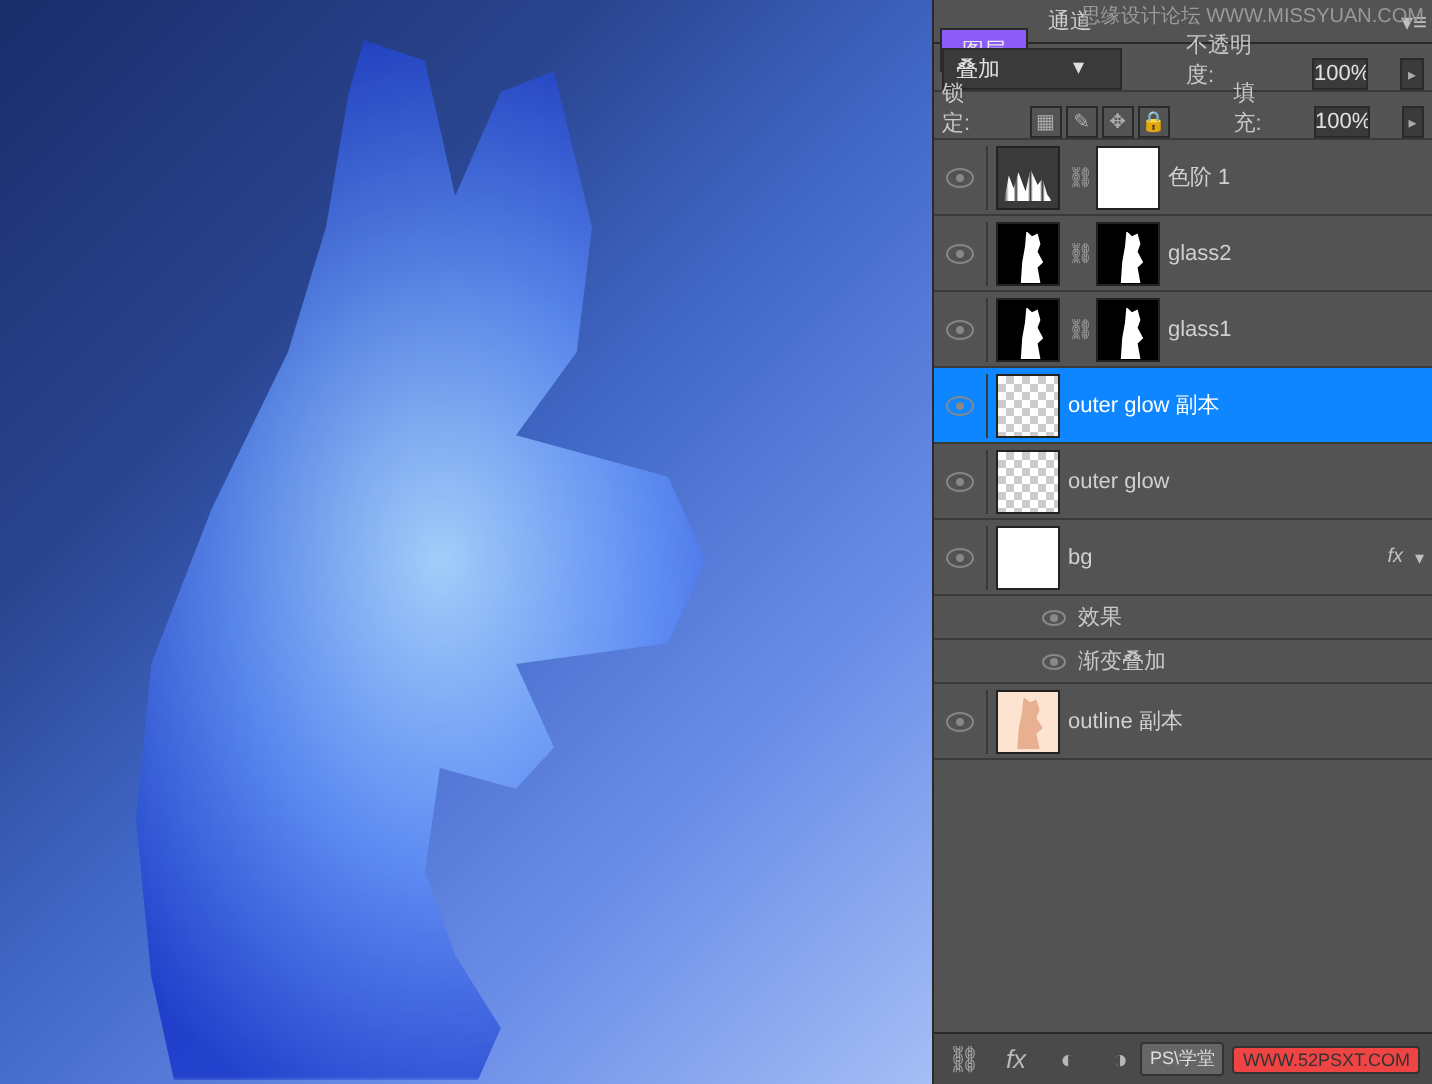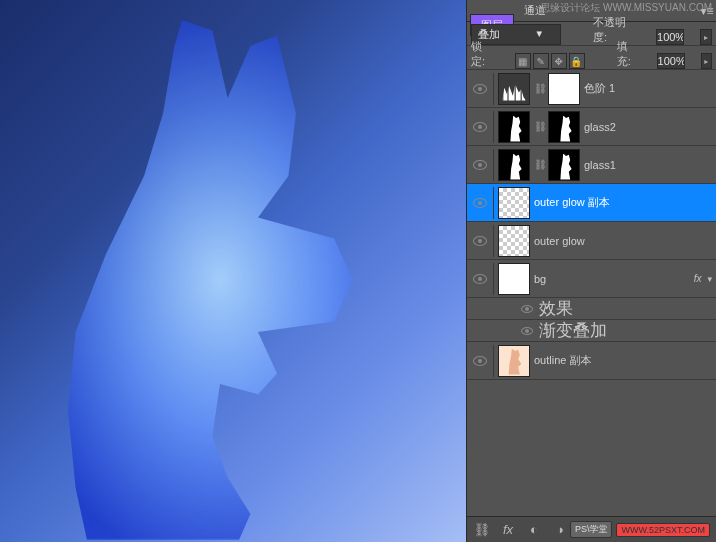--- a/index.html
+++ b/index.html
@@ -32,21 +32,21 @@
     .thumb.histogram { background: #3a3a3a; }
     .thumb.histogram::after { content: ""; display: block; width: 24px; height: 16px; margin: 8px auto 0; background: linear-gradient(to right, transparent 0%, #fff 10%, #fff 20%, transparent 25%, #fff 30%, #fff 50%, transparent 55%, #fff 60%, #fff 75%, transparent 80%, #fff 85%, #fff 95%, transparent 100%); clip-path: polygon(0 100%, 10% 20%, 20% 60%, 30% 10%, 45% 70%, 55% 0%, 70% 50%, 80% 30%, 90% 80%, 100% 100%); }
     .thumb.mask-black { background: #000; position: relative; }
     .thumb.mask-black::after { content: ""; position: absolute; left: 10px; top: 4px; width: 14px; height: 26px; background: #fff; clip-path: polygon(30% 0%, 50% 10%, 70% 5%, 80% 25%, 70% 40%, 90% 60%, 70% 70%, 80% 100%, 10% 100%, 15% 60%, 25% 30%); }
     .thumb.skin-hand { background: #fde4d0; position: relative; }
     .thumb.skin-hand::after { content: ""; position: absolute; left: 8px; top: 3px; width: 16px; height: 26px; background: #e8b090; clip-path: polygon(30% 0%, 50% 10%, 70% 5%, 80% 25%, 70% 40%, 90% 60%, 70% 70%, 80% 100%, 10% 100%, 15% 60%, 25% 30%); }
     .link-icon { width: 10px; font-size: 10px; color: #aaa; text-align: center; }
     .layer-name { font-size: 11px; flex: 1; }
     .fx-badge { font-size: 10px; font-style: italic; color: #c0c0c0; margin-right: 2px; }
     .chevron { color: #c0c0c0; font-size: 9px; }
-    .sublayer { display: flex; align-items: center; height: 22px; padding-left: 54px; gap: 6px; color: #c8c8c8; border-bottom: 1px solid #3a3a3a; font-size: 17px; }
+    .sublayer { display: flex; align-items: center; height: 22px; padding-left: 54px; gap: 6px; color: #c8c8c8; border-bottom: 1px solid #3a3a3a; font-size: 11px; }
     .sublayer .eye-small { width: 12px; height: 8px; border: 1px solid #888; border-radius: 50%; position: relative; }
     .sublayer .eye-small::after { content: ""; position: absolute; left: 3px; top: 1px; width: 4px; height: 4px; background: #888; border-radius: 50%; }
     .bottom-bar { position: absolute; bottom: 0; left: 0; right: 0; height: 26px; display: flex; align-items: center; justify-content: space-between; padding: 0 6px; border-top: 1px solid #2a2a2a; background: #4a4a4a; }
     .bottom-icons { display: flex; gap: 8px; color: #b8b8b8; font-size: 13px; }
     .bottom-icon { width: 18px; text-align: center; cursor: pointer; }
     .wm-badge { display: flex; gap: 4px; align-items: center; }
     .badge { background: #666; border: 1px solid #333; padding: 1px 4px; font-size: 9px; color: #ddd; border-radius: 2px; text-align: right; }
     .badge.light { background: #ef4444; color: #333; }
   </style>
 </head>

